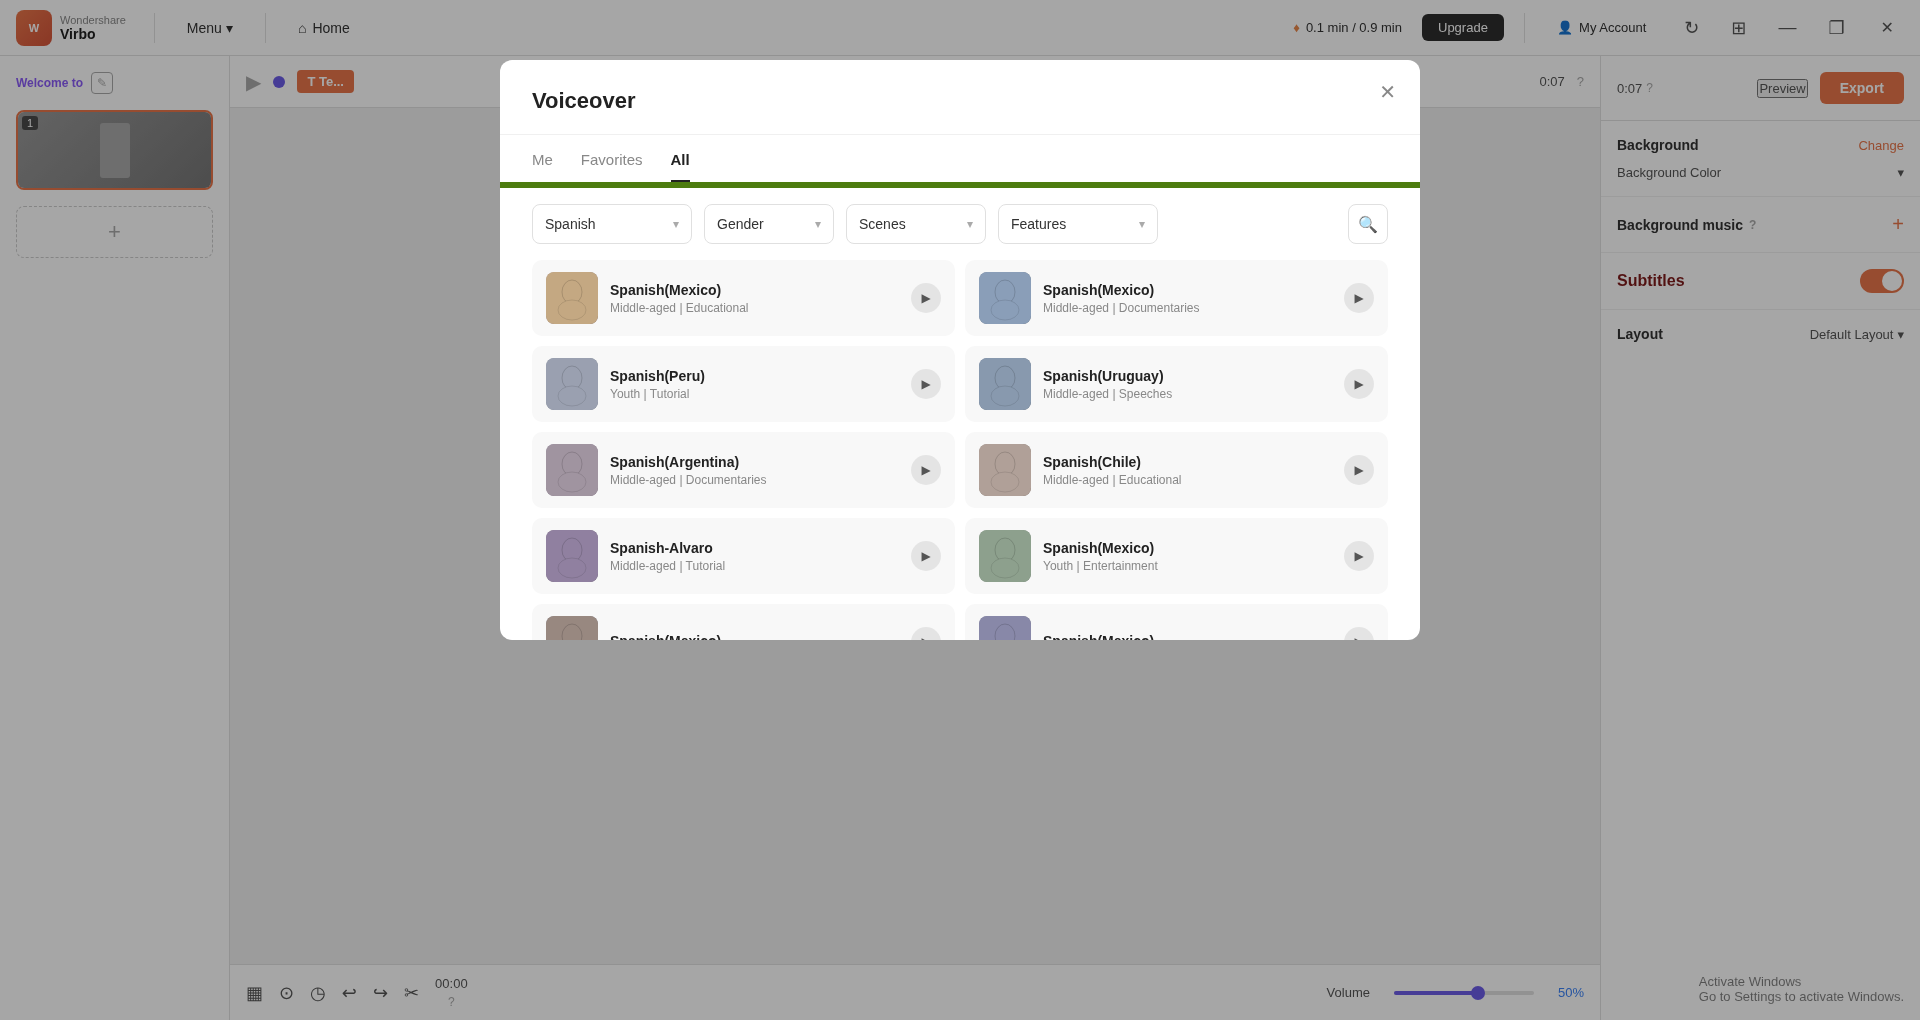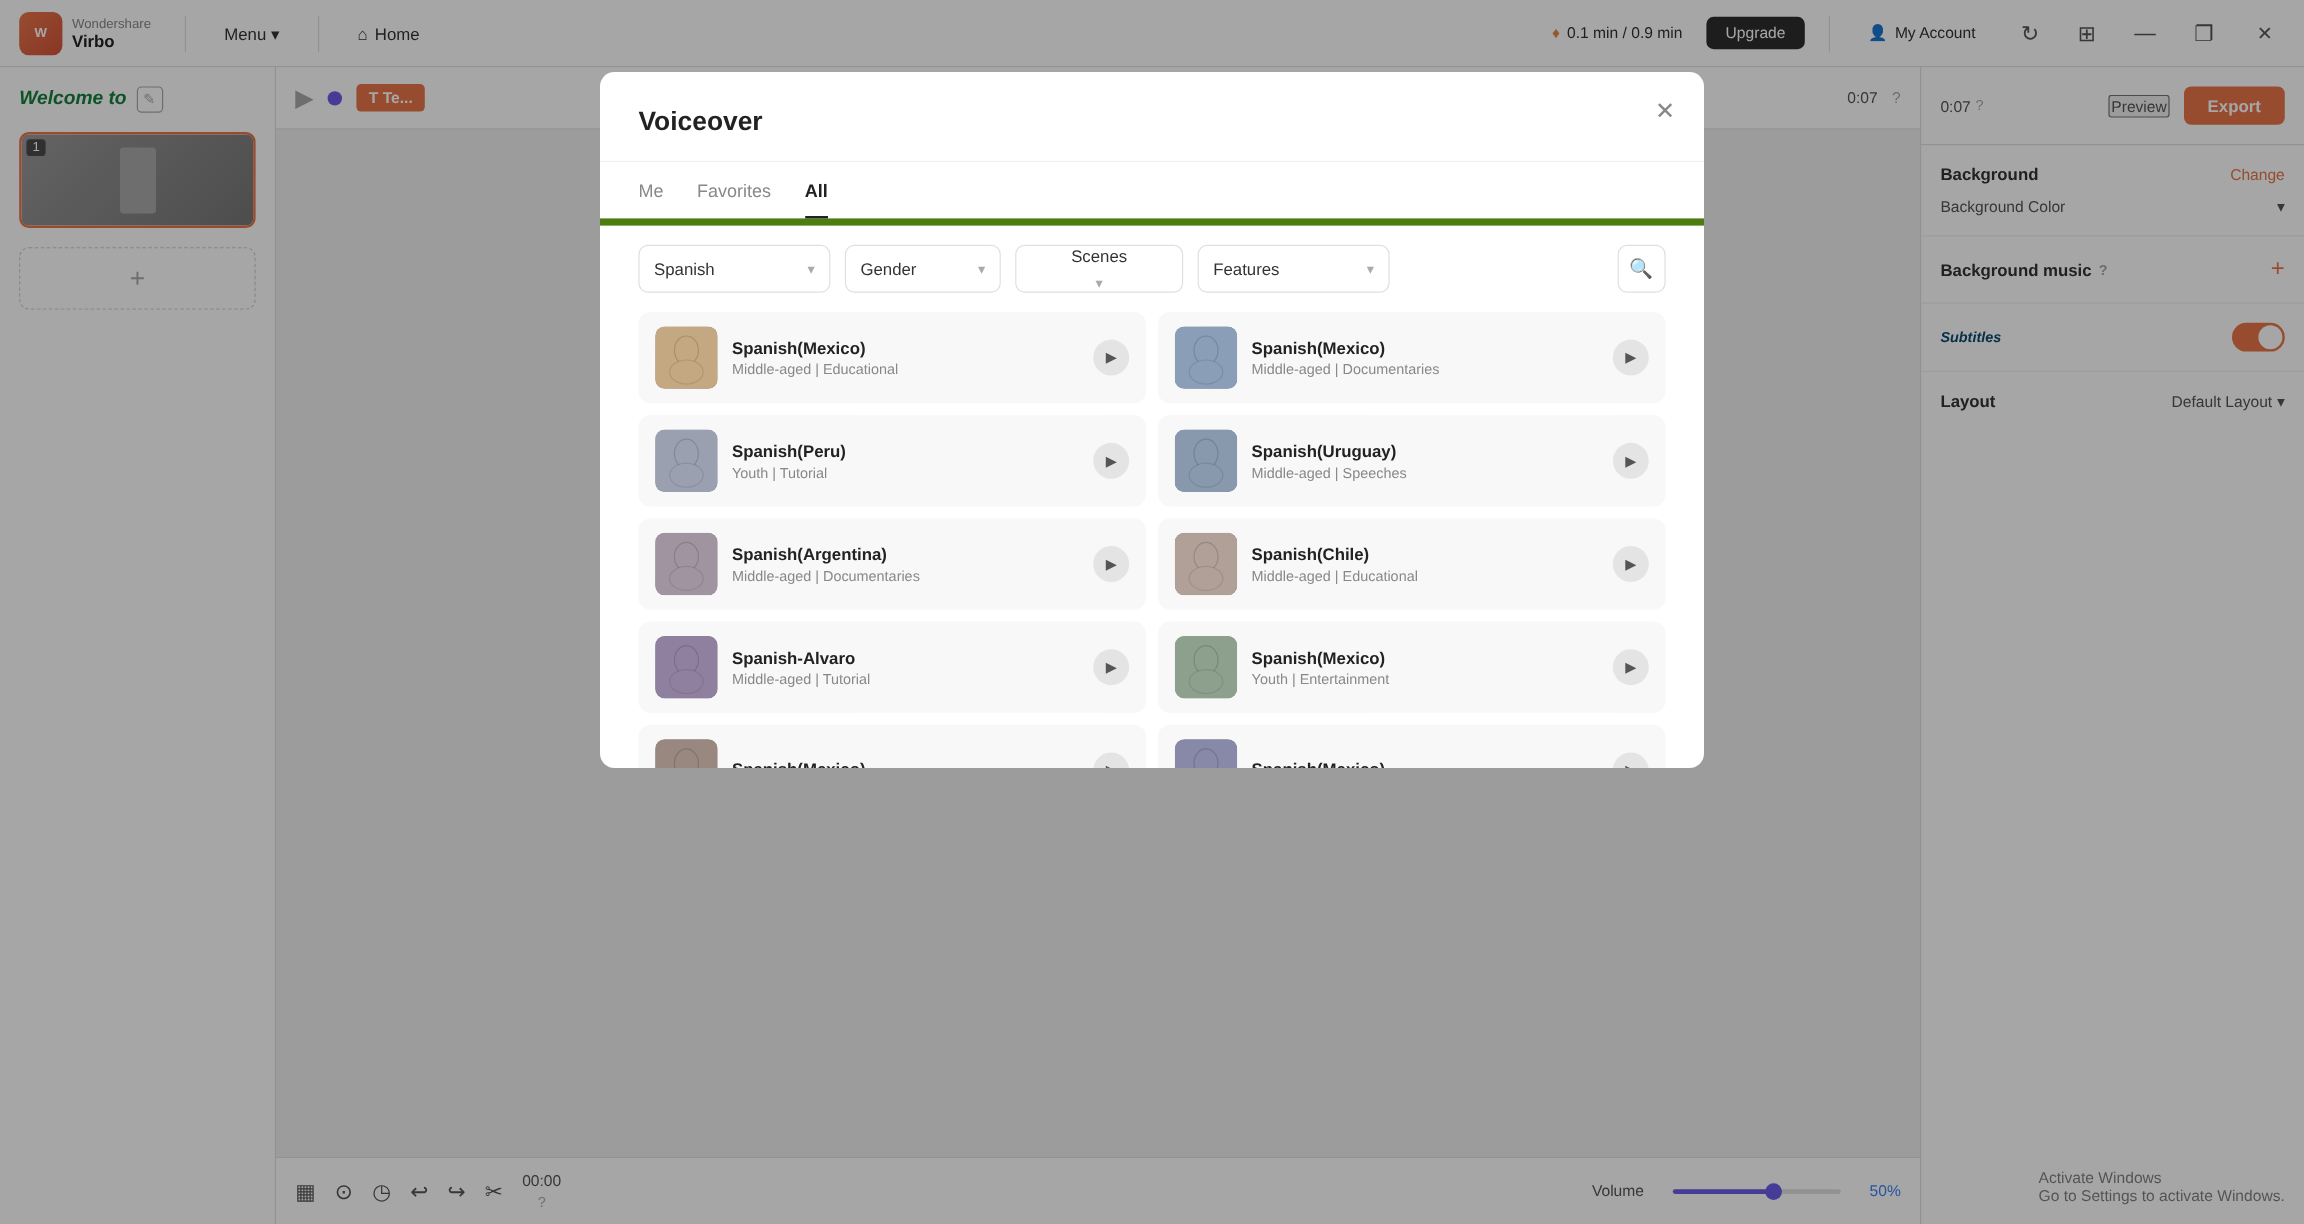--- a/index.html
+++ b/index.html
@@ -22,21 +22,21 @@
     .account-btn { background: none; border: none; cursor: pointer; font-size: 13px; color: #333; display: flex; align-items: center; gap: 6px; padding: 6px 12px; }
     .title-icon-btn { background: none; border: none; cursor: pointer; padding: 6px; color: #555; font-size: 18px; }
     .title-close-btn { background: none; border: none; cursor: pointer; padding: 6px 10px; color: #555; font-size: 16px; }
 
     
     .editor-area { display: flex; height: calc(1020px - 56px); }
 
     
     .left-panel { width: 230px; background: #fff; border-right: 1px solid #e0e0e0; display: flex; flex-direction: column; }
     .welcome-header { padding: 16px 16px 8px; display: flex; align-items: center; gap: 8px; }
-    .welcome-text { font-size: 16px; font-weight: 600; color: #15803d; font-style: italic; }
+    .welcome-text { font-size: 12px; font-weight: 600; color: #8b5cf6; }
     .edit-icon { width: 22px; height: 22px; border: 1.5px solid #aaa; border-radius: 4px; display: flex; align-items: center; justify-content: center; font-size: 12px; color: #aaa; cursor: pointer; }
     .scene-thumb { margin: 8px 16px; border: 2px solid #e8764a; border-radius: 8px; overflow: hidden; position: relative; background: #ccc; height: 80px; }
     .scene-num { position: absolute; top: 4px; left: 4px; background: rgba(0,0,0,0.5); color: white; font-size: 11px; padding: 1px 5px; border-radius: 3px; }
     .scene-thumb-img { width: 100%; height: 100%; background: linear-gradient(135deg, #999, #777); display: flex; align-items: center; justify-content: center; }
     .add-scene-btn { margin: 8px 16px; border: 1.5px dashed #ccc; border-radius: 8px; padding: 12px; display: flex; align-items: center; justify-content: center; cursor: pointer; color: #aaa; font-size: 22px; }
 
     
     .canvas-area { flex: 1; display: flex; flex-direction: column; background: #f0f0f0; }
     .canvas-toolbar { height: 52px; background: #fff; border-bottom: 1px solid #e0e0e0; display: flex; align-items: center; padding: 0 16px; gap: 12px; }
     .canvas-main { flex: 1; display: flex; align-items: center; justify-content: center; position: relative; }
@@ -85,21 +85,21 @@
     .modal-header { padding: 28px 32px 20px; border-bottom: 1px solid #f0f0f0; }
     .modal-title { font-size: 22px; font-weight: 700; color: #222; }
     .modal-close { position: absolute; top: 20px; right: 24px; background: none; border: none; cursor: pointer; font-size: 20px; color: #888; }
     .modal-tabs { padding: 16px 32px 0; display: flex; gap: 28px; border-bottom: 6px solid #4d7c0f; }
     .tab-item { padding-bottom: 12px; font-size: 15px; color: #888; cursor: pointer; border-bottom: 2px solid transparent; }
     .tab-item.active { color: #222; font-weight: 700; border-bottom: 2px solid #222; }
     .modal-filters { padding: 16px 32px; display: flex; gap: 12px; align-items: center; }
     .filter-select { height: 40px; border: 1px solid #e0e0e0; border-radius: 8px; padding: 0 12px; font-size: 14px; color: #333; background: #fff; display: flex; align-items: center; justify-content: space-between; cursor: pointer; gap: 8px; }
     .filter-select.lang { min-width: 160px; }
     .filter-select.gender { min-width: 130px; }
-    .filter-select.scenes { min-width: 140px; flex-direction: column; }
+    .filter-select.scenes { min-width: 140px; }
     .filter-select.features { min-width: 160px; }
     .filter-select-text { flex: 1; }
     .filter-chevron { font-size: 12px; color: #aaa; }
     .search-icon-btn { width: 40px; height: 40px; border: 1px solid #e0e0e0; border-radius: 8px; display: flex; align-items: center; justify-content: center; cursor: pointer; color: #666; margin-left: auto; }
 
     
     .voice-grid { padding: 0 32px; display: grid; grid-template-columns: 1fr 1fr; gap: 10px; overflow-y: auto; max-height: 380px; }
     .voice-card { display: flex; align-items: center; gap: 12px; padding: 12px 14px; border-radius: 10px; background: #f8f8f8; cursor: pointer; }
     .voice-avatar { width: 52px; height: 52px; border-radius: 8px; background: #ccc; overflow: hidden; flex-shrink: 0; }
     .voice-info { flex: 1; }
@@ -250,21 +250,21 @@
         </div>
       </div>
       <div class="music-section">
         <span class="music-label">
           <span>Background music</span>
           <span style="color:#aaa; font-size:12px;">?</span>
         </span>
         <span class="music-add">+</span>
       </div>
       <div class="subtitles-section">
-        <span style="font-size:12px; font-weight:600; color:#0c4a6e;font-style:italic;">Subtitles</span>
+        <span style="font-size:16px; font-weight:600; color:#7f1d1d;">Subtitles</span>
         <div class="toggle">
           <div class="toggle-thumb"></div>
         </div>
       </div>
       <div class="layout-section">
         <span style="font-size:14px; font-weight:600; color:#333;">Layout</span>
         <div class="layout-dropdown">
           <span>Default Layout</span>
           <span>▾</span>
         </div>

